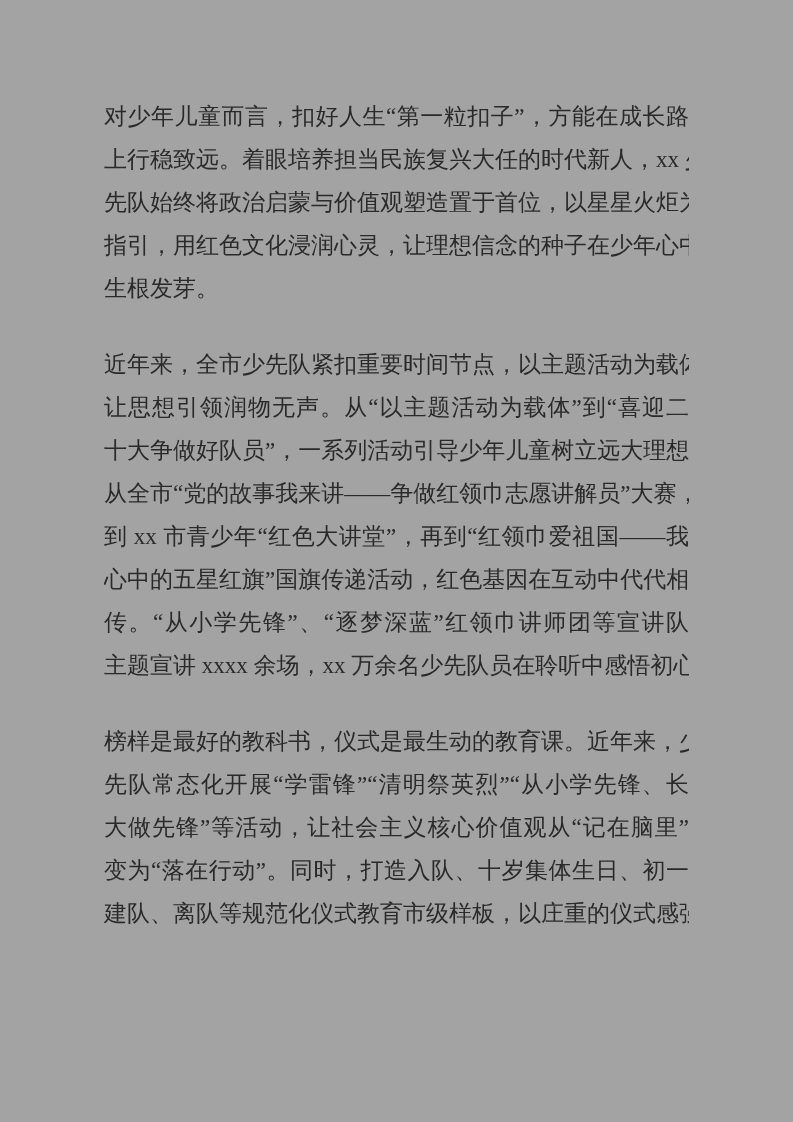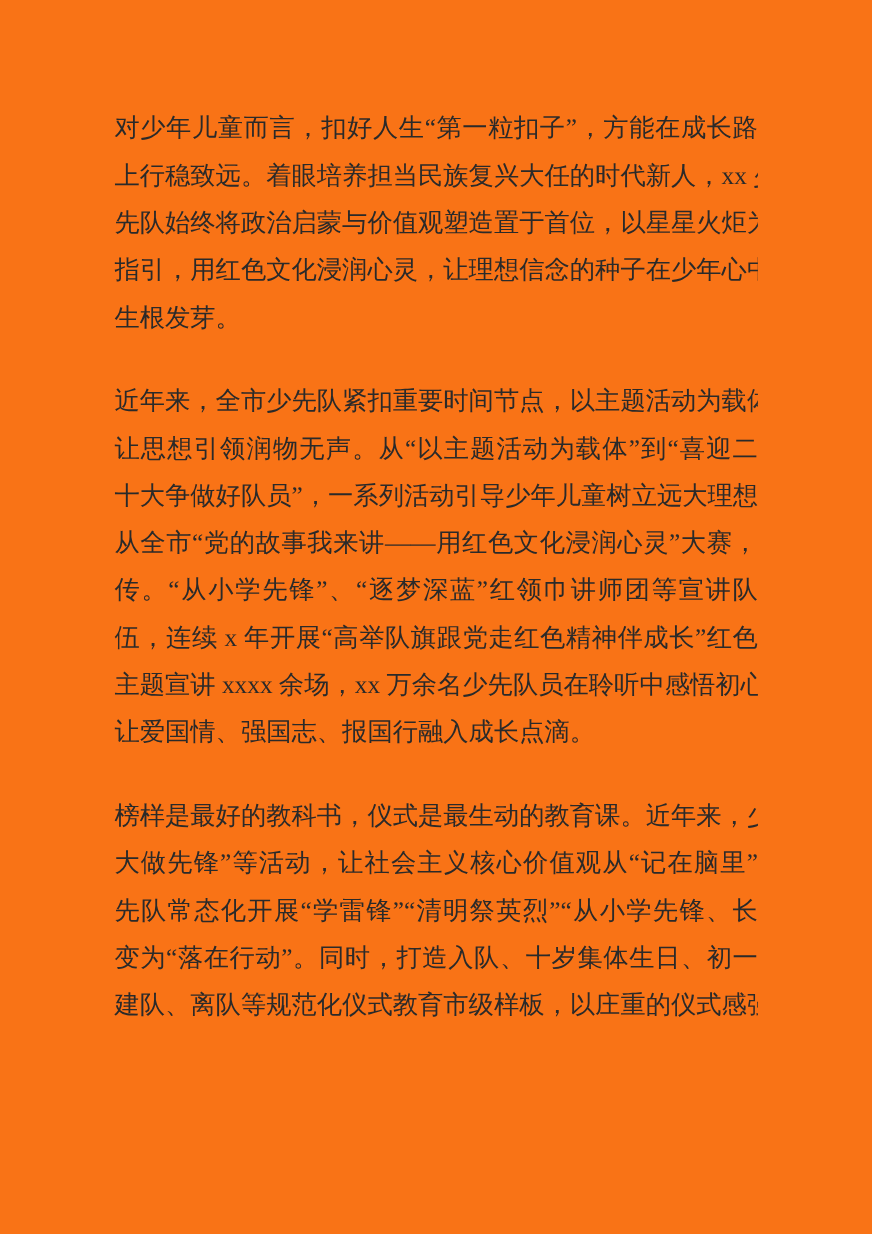--- a/index.html
+++ b/index.html
@@ -11,21 +11,21 @@
     width: 793px;
     height: 1122px;
     overflow: hidden;
     font-family: "Liberation Serif", "DejaVu Serif", serif;
   }
   .page {
     box-sizing: border-box;
     width: 793px;
     height: 1122px;
     padding: 95px 104px 0 104px;
-    background: #f97316;
+    background: #a3a3a3;
     color: #2a2a2a;
   }
   .para {
     margin: 0 0 33px 0;
   }
   .para:last-child {
     margin-bottom: 0;
   }
   .line {
     height: 43px;
@@ -51,27 +51,27 @@
         <div class="line">对少年儿童而言，扣好人生“第一粒扣子”，方能在成长路</div>
         <div class="line">上行稳致远。着眼培养担当民族复兴大任的时代新人，xx 少</div>
         <div class="line">先队始终将政治启蒙与价值观塑造置于首位，以星星火炬为</div>
         <div class="line">指引，用红色文化浸润心灵，让理想信念的种子在少年心中</div>
         <div class="line last">生根发芽。</div>
       </div>
       <div class="para">
         <div class="line">近年来，全市少先队紧扣重要时间节点，以主题活动为载体，</div>
         <div class="line">让思想引领润物无声。从“以主题活动为载体”到“喜迎二</div>
         <div class="line">十大争做好队员”，一系列活动引导少年儿童树立远大理想；</div>
-        <div class="line">从全市“党的故事我来讲——用红色文化浸润心灵”大赛，</div>
+        <div class="line">从全市“党的故事我来讲——争做红领巾志愿讲解员”大赛，</div>
+        <div class="line">到 xx 市青少年“红色大讲堂”，再到“红领巾爱祖国——我</div>
+        <div class="line">心中的五星红旗”国旗传递活动，红色基因在互动中代代相</div>
         <div class="line">传。“从小学先锋”、“逐梦深蓝”红领巾讲师团等宣讲队</div>
-        <div class="line">伍，连续 x 年开展“高举队旗跟党走红色精神伴成长”红色</div>
         <div class="line">主题宣讲 xxxx 余场，xx 万余名少先队员在聆听中感悟初心，</div>
-        <div class="line last">让爱国情、强国志、报国行融入成长点滴。</div>
       </div>
       <div class="para">
         <div class="line">榜样是最好的教科书，仪式是最生动的教育课。近年来，少</div>
+        <div class="line">先队常态化开展“学雷锋”“清明祭英烈”“从小学先锋、长</div>
         <div class="line">大做先锋”等活动，让社会主义核心价值观从“记在脑里”</div>
-        <div class="line">先队常态化开展“学雷锋”“清明祭英烈”“从小学先锋、长</div>
         <div class="line">变为“落在行动”。同时，打造入队、十岁集体生日、初一</div>
         <div class="line">建队、离队等规范化仪式教育市级样板，以庄重的仪式感强</div>
       </div>
     </div>
 </div>
 
 </body></html>

